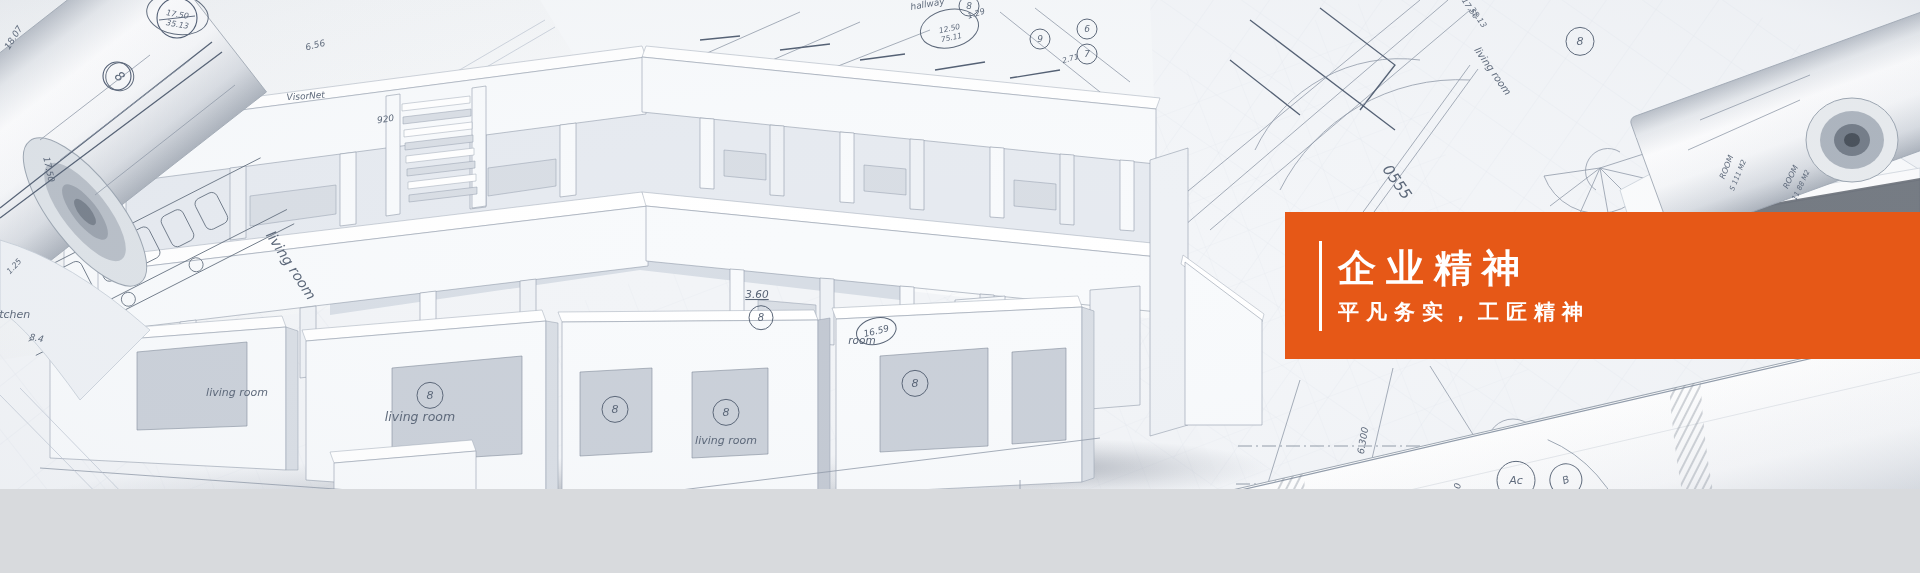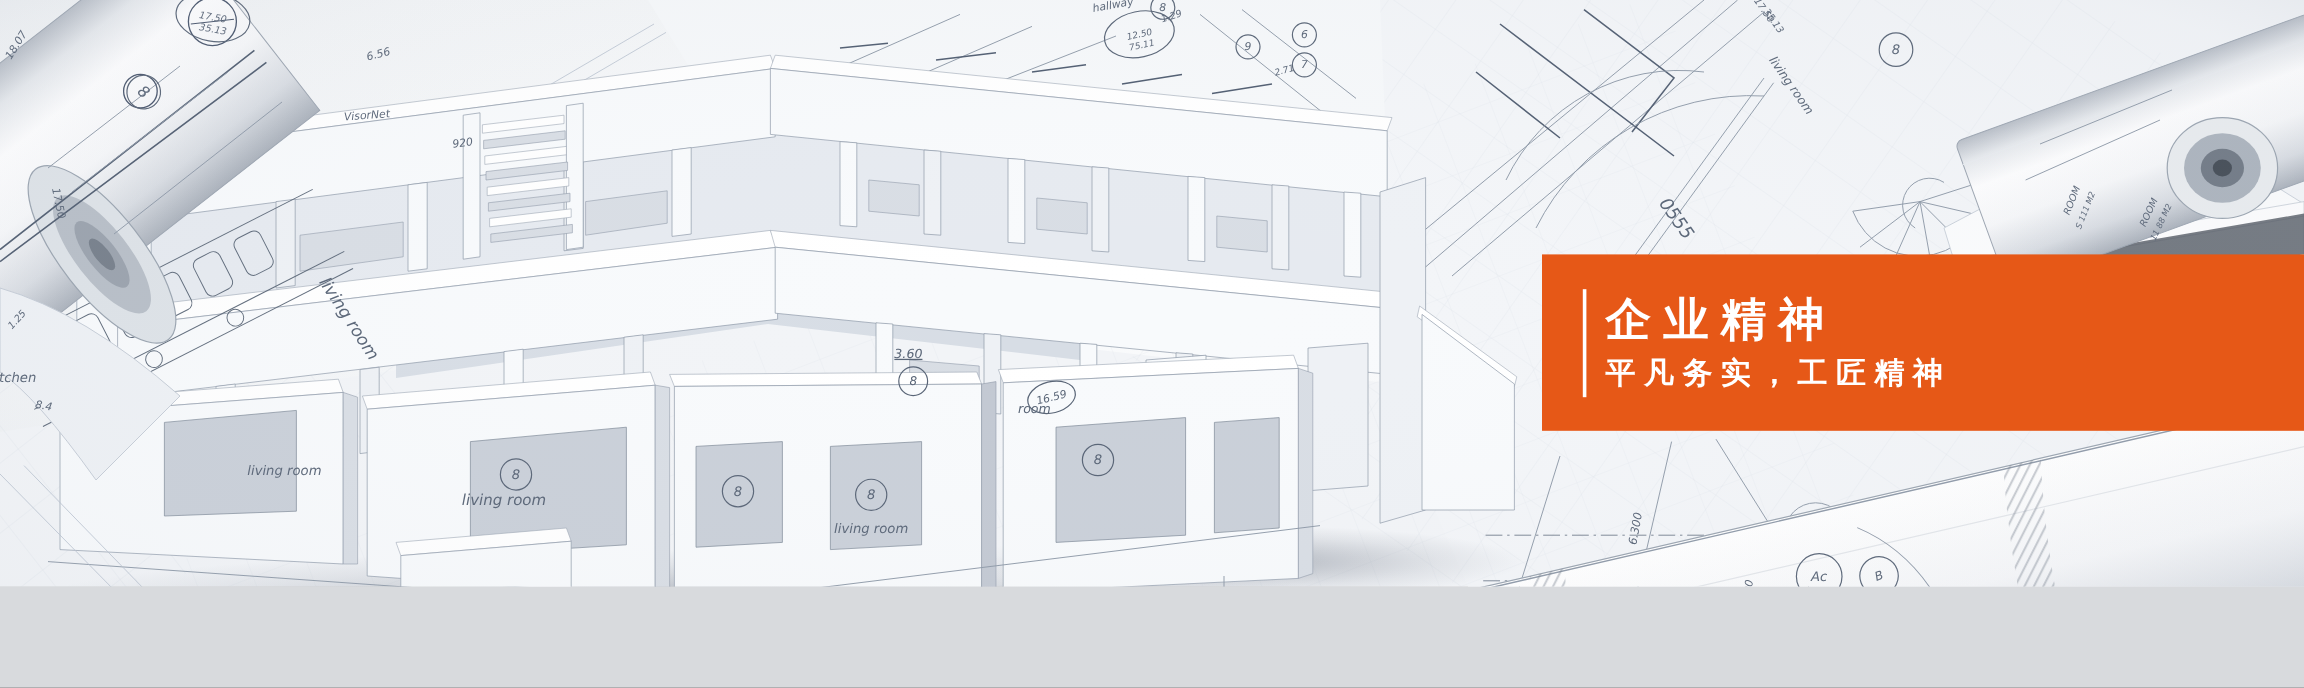--- a/index.html
+++ b/index.html
@@ -25,21 +25,21 @@
       font-family:"DejaVu Sans",sans-serif}
   [data-name="blueprint-labels"] ellipse{fill:none;stroke:#566274;stroke-width:1}
 
   
   .banner-box{position:absolute;left:1285px;top:212px;width:635px;height:147px;
       background:#e65817;display:flex;align-items:center;z-index:5;}
   .banner-divider{width:3px;height:90px;background:#ffffff;margin-left:34px;flex:none;}
   .banner-text{margin-left:16px;color:#ffffff;}
   .banner-title{margin:0;font-size:38px;font-weight:bold;letter-spacing:10px;line-height:1.05;
       font-family:"DejaVu Sans","Liberation Sans",sans-serif;}
-  .banner-subtitle{margin:13px 0 0 0;font-size:25px;font-weight:bold;letter-spacing:7px;line-height:1;
+  .banner-subtitle{margin:13px 0 0 0;font-size:21px;font-weight:bold;letter-spacing:7px;line-height:1;
       font-family:Liberation Sans, sans-serif;}
 </style>
 </head>
 <body>
 
 <div class="stage" data-name="hero-banner">
 
 <svg width="1920" height="573" viewBox="0 0 1920 573" data-name="blueprint-scene">
   <defs>
     <radialGradient id="bg" cx="52%" cy="38%" r="85%">

